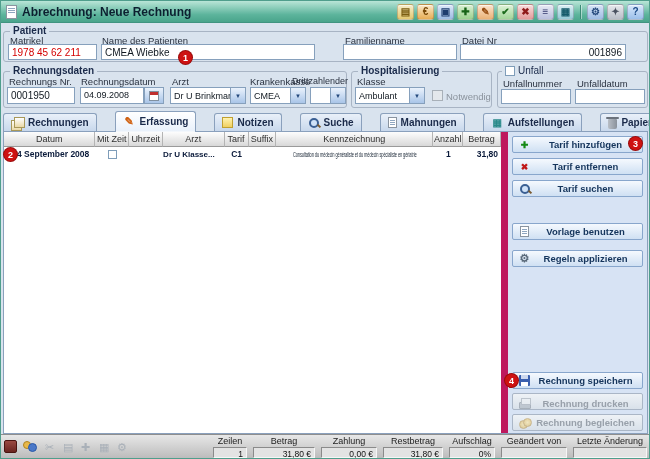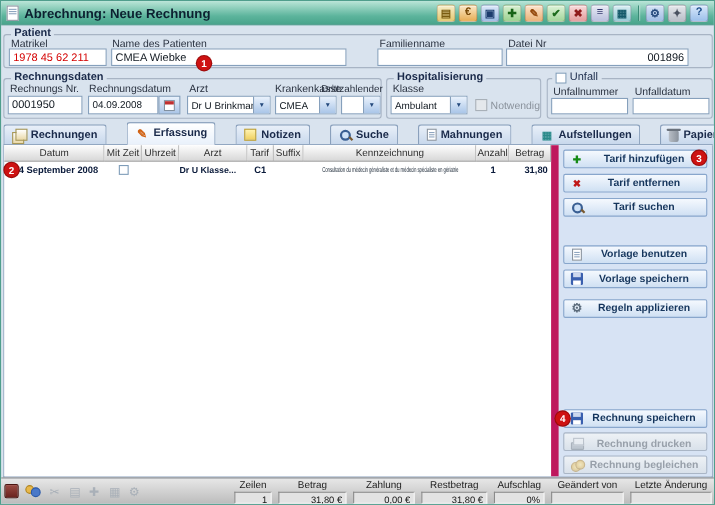--- a/index.html
+++ b/index.html
@@ -246,26 +246,20 @@
             <span class="mag"></span>
           </span>
         <span class="blbl">Tarif suchen</span>
       </div>
       <div class="pbtn" style="margin-top:26px;">
         <span class="micon">
             <span class="page"></span>
           </span>
         <span class="blbl">Vorlage benutzen</span>
       </div>
-      <div class="pbtn" style="margin-top:5px;">
-        <span class="micon">
-            <span class="disk"></span>
-          </span>
-        <span class="blbl">Vorlage speichern</span>
-      </div>
       <div class="pbtn" style="margin-top:10px;">
         <span class="micon g-gear">⚙</span>
         <span class="blbl">Regeln applizieren</span>
       </div>
       <div style="flex:1;"></div>
       <div class="pbtn">
         <span class="micon">
             <span class="disk"></span>
           </span>
         <span class="blbl">Rechnung speichern</span>

